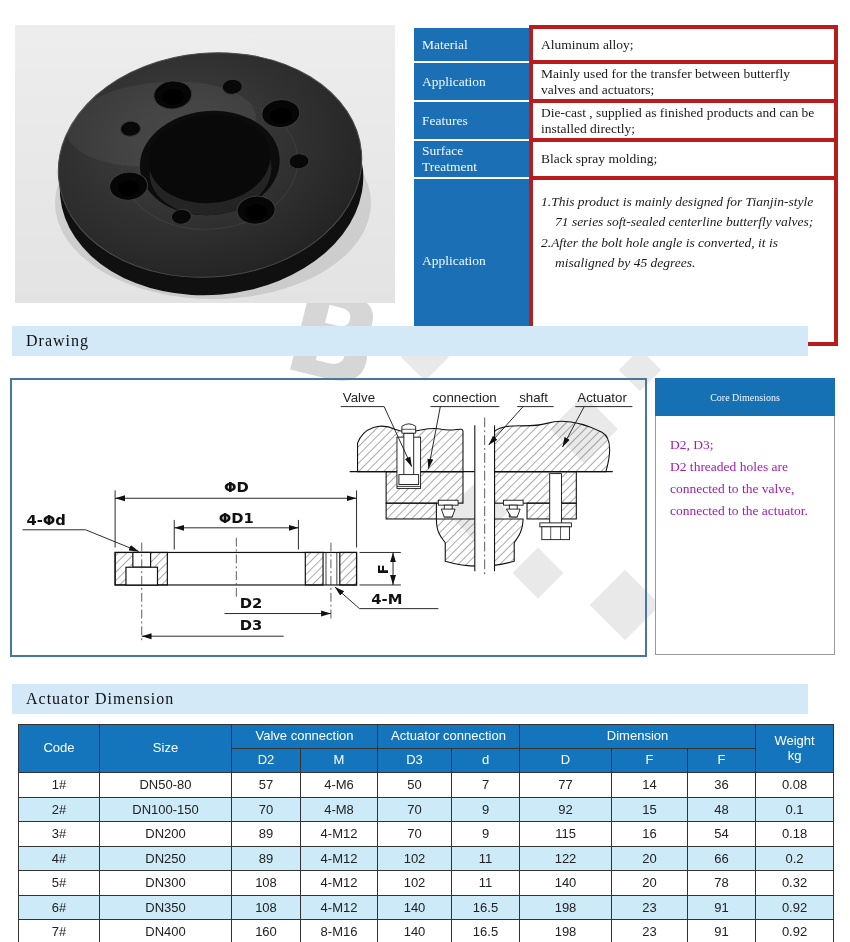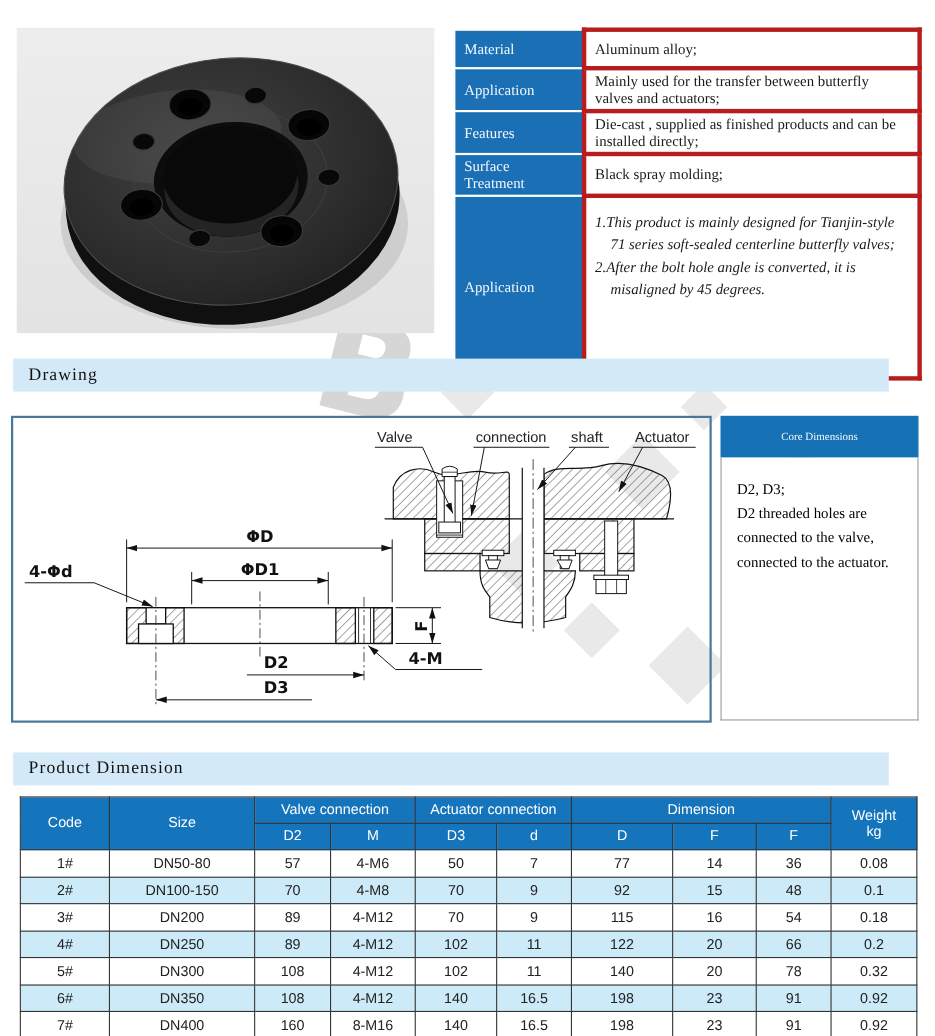--- a/index.html
+++ b/index.html
@@ -28,21 +28,21 @@
                padding-left:14px;box-sizing:border-box;font-size:16px;letter-spacing:1px;color:#111;}
   .bar-drawing{top:316px;}
   .bar-product{top:674px;}
   
   .draw-frame{left:10px;top:368px;width:633px;height:275px;border:2px solid #46789a;background:transparent;}
   
   .core-panel{left:655px;top:368px;width:180px;height:277px;box-sizing:border-box;}
   .core-head{background:#1570b4;color:#f2f8fd;height:38px;display:flex;align-items:center;
              justify-content:center;font-size:10px;}
   .core-body{border:1px solid #9a9a9a;border-top:none;height:239px;box-sizing:border-box;
-             padding:18px 12px 0 14px;font-size:13.5px;line-height:1.62;color:#000000;background:#fff;}
+             padding:18px 12px 0 14px;font-size:13.5px;line-height:1.62;color:#a21caf;background:#fff;}
   
   .prod-table{left:18px;top:714px;width:815px;border-collapse:collapse;table-layout:fixed;
               font-family:"Liberation Sans",sans-serif;font-size:13px;text-align:center;}
   .prod-table th{background:#1474bc;color:#fff;font-weight:normal;border:1px solid #333;height:23px;
                  padding:0;line-height:1.1;}
   .prod-table td{border:1px solid #333;height:23.5px;padding:0;color:#222;background:#fff;}
   .prod-table tr.alt td{background:#cdeaf8;}
   
   .dim-label{font-family:"DejaVu Sans",sans-serif;font-weight:bold;font-size:15px;fill:#111;}
   .part-label{font-family:"Liberation Sans",sans-serif;font-size:13.5px;fill:#222;}
@@ -287,21 +287,21 @@
     <div class="core-head">Core Dimensions</div>
     <div class="core-body">
       <div>D2, D3;</div>
       <div>D2 threaded holes are</div>
       <div>connected to the valve,</div>
       <div>connected to the actuator.</div>
     </div>
   </div>
 
   <div class="layer section-bar bar-product">
-    <span>Product Dimension</span>
+    <span>Actuator Dimension</span>
   </div>
 
   <table class="layer prod-table">
     <colgroup>
       <col style="width:81px">
         <col style="width:132px">
         <col style="width:69px">
         <col style="width:77px">
       <col style="width:74px">
         <col style="width:68px">

